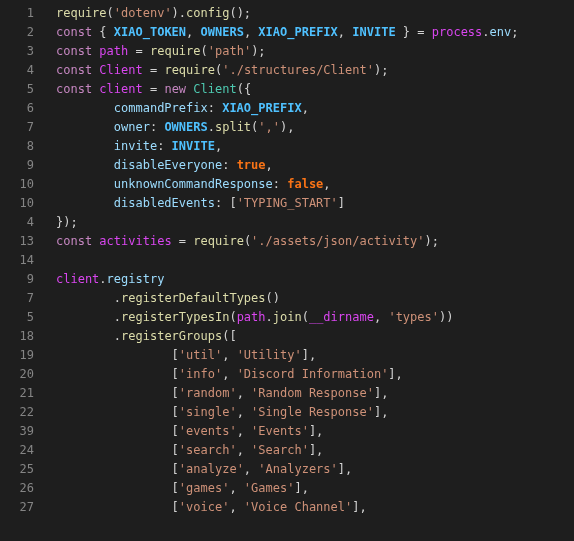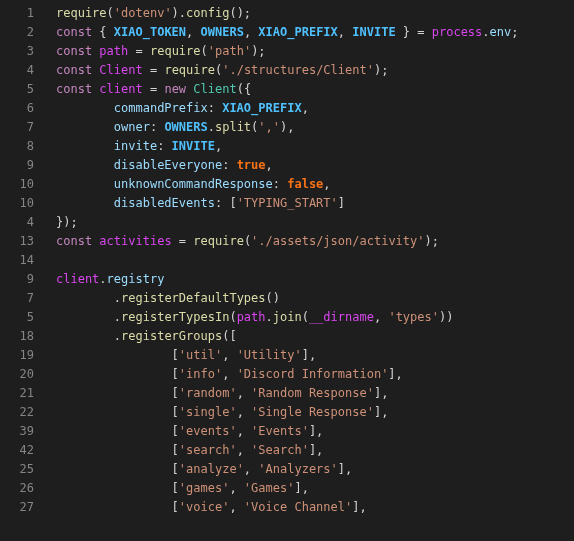--- a/index.html
+++ b/index.html
@@ -64,19 +64,19 @@
       <div class="line">14</div>
       <div class="line">9</div>
       <div class="line">7</div>
       <div class="line">5</div>
       <div class="line">18</div>
       <div class="line">19</div>
       <div class="line">20</div>
       <div class="line">21</div>
       <div class="line">22</div>
       <div class="line">39</div>
-      <div class="line">42</div>
+      <div class="line">24</div>
       <div class="line">25</div>
       <div class="line">26</div>
       <div class="line">27</div>
     </div>
   <div class="code" id="code"><div class="line"><span class="fn">require</span><span class="punct">(</span><span class="str">'dotenv'</span><span class="punct">).</span><span class="fn">config</span><span class="punct">();</span></div><div class="line"><span class="kw">const</span><span class="punct"> { </span><span class="constname">XIAO_TOKEN</span><span class="punct">, </span><span class="constname">OWNERS</span><span class="punct">, </span><span class="constname">XIAO_PREFIX</span><span class="punct">, </span><span class="constname">INVITE</span><span class="punct"> } = </span><span class="ident">process</span><span class="punct">.</span><span class="prop">env</span><span class="punct">;</span></div><div class="line"><span class="kw">const</span><span class="punct"> </span><span class="ident">path</span><span class="punct"> = </span><span class="fn">require</span><span class="punct">(</span><span class="str">'path'</span><span class="punct">);</span></div><div class="line"><span class="kw">const</span><span class="punct"> </span><span class="ident">Client</span><span class="punct"> = </span><span class="fn">require</span><span class="punct">(</span><span class="str">'./structures/Client'</span><span class="punct">);</span></div><div class="line"><span class="kw">const</span><span class="punct"> </span><span class="ident">client</span><span class="punct"> = </span><span class="kw">new</span><span class="punct"> </span><span class="class">Client</span><span class="punct">({</span></div><div class="line"><span>        </span><span class="prop">commandPrefix</span><span class="punct">: </span><span class="constname">XIAO_PREFIX</span><span class="punct">,</span></div><div class="line"><span>        </span><span class="prop">owner</span><span class="punct">: </span><span class="constname">OWNERS</span><span class="punct">.</span><span class="fn">split</span><span class="punct">(</span><span class="str">','</span><span class="punct">),</span></div><div class="line"><span>        </span><span class="prop">invite</span><span class="punct">: </span><span class="constname">INVITE</span><span class="punct">,</span></div><div class="line"><span>        </span><span class="prop">disableEveryone</span><span class="punct">: </span><span class="bool">true</span><span class="punct">,</span></div><div class="line"><span>        </span><span class="prop">unknownCommandResponse</span><span class="punct">: </span><span class="bool">false</span><span class="punct">,</span></div><div class="line"><span>        </span><span class="prop">disabledEvents</span><span class="punct">: [</span><span class="str">'TYPING_START'</span><span class="punct">]</span></div><div class="line"><span class="punct">});</span></div><div class="line"><span class="kw">const</span><span class="punct"> </span><span class="ident">activities</span><span class="punct"> = </span><span class="fn">require</span><span class="punct">(</span><span class="str">'./assets/json/activity'</span><span class="punct">);</span></div><div class="line">&nbsp;</div><div class="line"><span class="ident">client</span><span class="punct">.</span><span class="prop">registry</span></div><div class="line"><span>        </span><span class="punct">.</span><span class="fn">registerDefaultTypes</span><span class="punct">()</span></div><div class="line"><span>        </span><span class="punct">.</span><span class="fn">registerTypesIn</span><span class="punct">(</span><span class="ident">path</span><span class="punct">.</span><span class="fn">join</span><span class="punct">(</span><span class="ident">__dirname</span><span class="punct">, </span><span class="str">'types'</span><span class="punct">))</span></div><div class="line"><span>        </span><span class="punct">.</span><span class="fn">registerGroups</span><span class="punct">([</span></div><div class="line"><span>                </span><span class="punct">[</span><span class="str">'util'</span><span class="punct">, </span><span class="str">'Utility'</span><span class="punct">],</span></div><div class="line"><span>                </span><span class="punct">[</span><span class="str">'info'</span><span class="punct">, </span><span class="str">'Discord Information'</span><span class="punct">],</span></div><div class="line"><span>                </span><span class="punct">[</span><span class="str">'random'</span><span class="punct">, </span><span class="str">'Random Response'</span><span class="punct">],</span></div><div class="line"><span>                </span><span class="punct">[</span><span class="str">'single'</span><span class="punct">, </span><span class="str">'Single Response'</span><span class="punct">],</span></div><div class="line"><span>                </span><span class="punct">[</span><span class="str">'events'</span><span class="punct">, </span><span class="str">'Events'</span><span class="punct">],</span></div><div class="line"><span>                </span><span class="punct">[</span><span class="str">'search'</span><span class="punct">, </span><span class="str">'Search'</span><span class="punct">],</span></div><div class="line"><span>                </span><span class="punct">[</span><span class="str">'analyze'</span><span class="punct">, </span><span class="str">'Analyzers'</span><span class="punct">],</span></div><div class="line"><span>                </span><span class="punct">[</span><span class="str">'games'</span><span class="punct">, </span><span class="str">'Games'</span><span class="punct">],</span></div><div class="line"><span>                </span><span class="punct">[</span><span class="str">'voice'</span><span class="punct">, </span><span class="str">'Voice Channel'</span><span class="punct">],</span></div></div>
 </div>
 
 </body></html>

